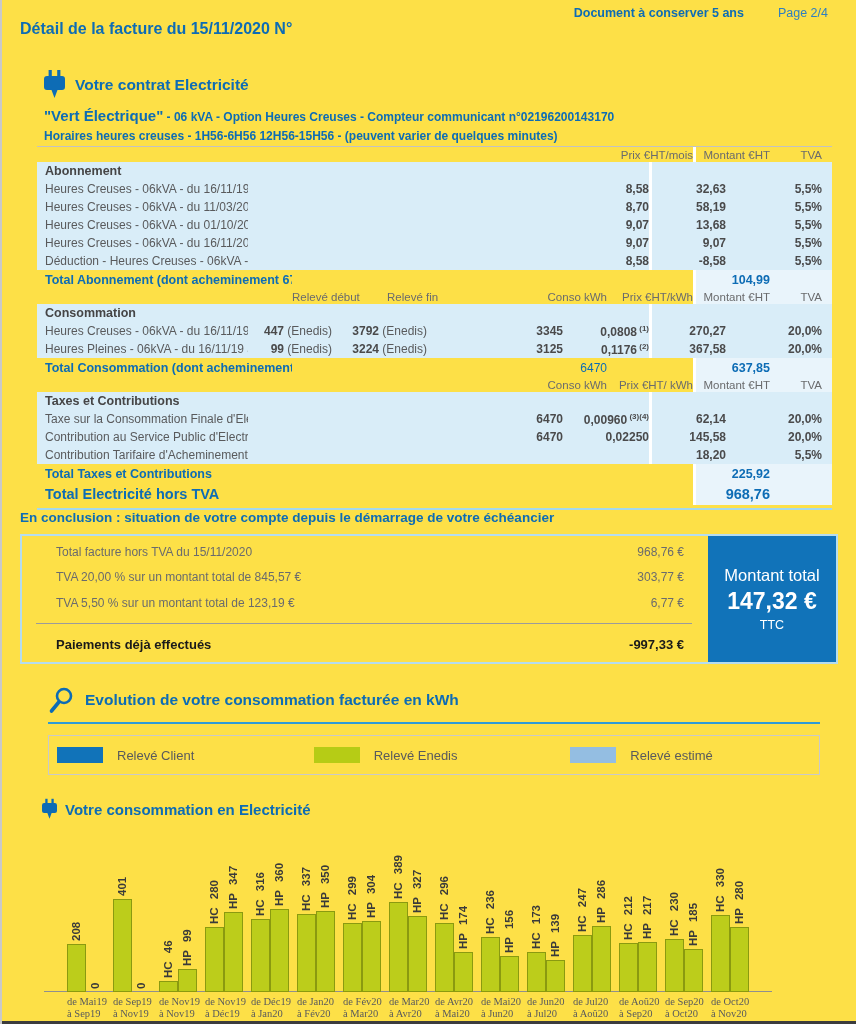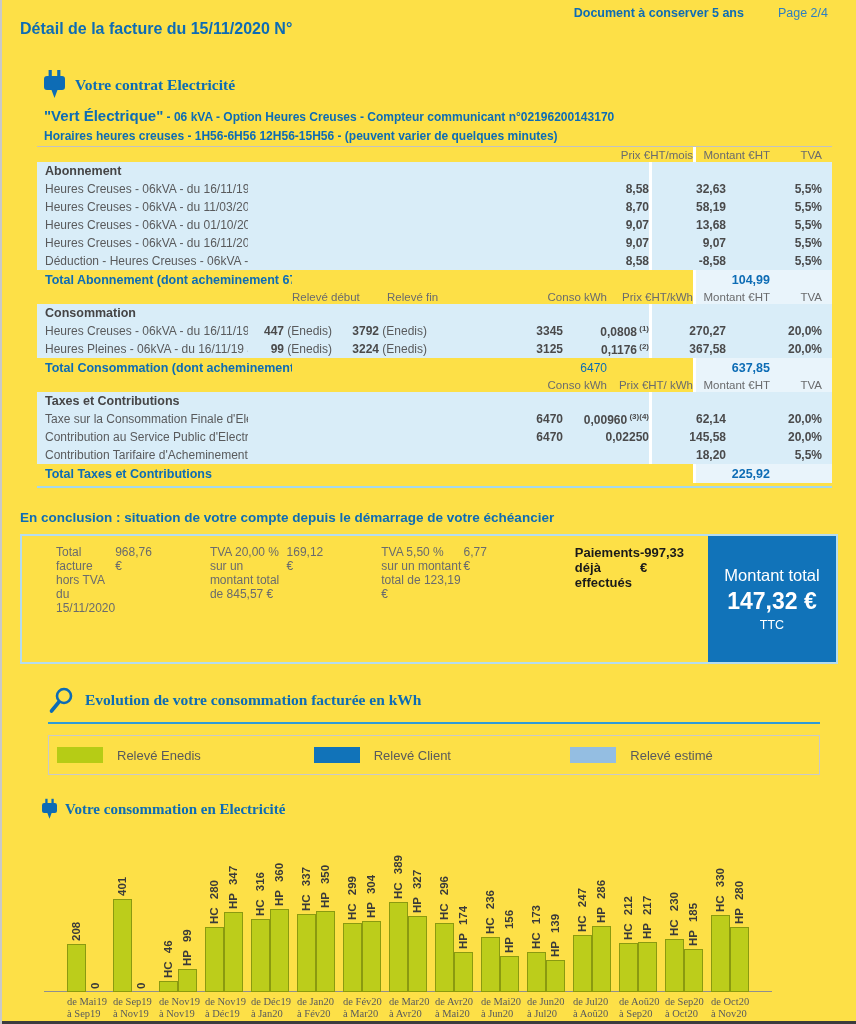--- a/index.html
+++ b/index.html
@@ -12,21 +12,21 @@
 
   
   .top-note{position:absolute;top:6px;right:28px;display:flex;gap:34px;align-items:baseline;}
   .doc-note{color:#0d6cb5;font-weight:bold;font-size:12.5px;}
   .page-num{color:#2f7fc0;font-size:12.5px;}
 
   .page-title{position:absolute;top:20px;left:18px;color:#0d6cb5;font-weight:bold;font-size:16px;}
 
   
   .contract{position:absolute;top:70px;left:42px;width:780px;}
-  .sec-head{display:flex;align-items:center;gap:10px;color:#0d6cb5;font-weight:bold;font-size:15.5px;font-family:Liberation Serif, serif;}
+  .sec-head{display:flex;align-items:center;gap:10px;color:#0d6cb5;font-weight:bold;font-size:15.5px;}
   .contract-line1{margin-top:7px;color:#0d6cb5;font-size:12px;font-weight:bold;}
   .contract-line1 .big{font-size:15px;}
   .contract-line2{margin-top:5px;color:#0d6cb5;font-size:12px;font-weight:bold;}
 
   
   .bill-table{position:absolute;top:146px;left:35px;width:795px;border-top:1px solid #c2c2c2;}
   .trow{display:flex;align-items:center;font-size:12px;color:#595a5c;}
   .row-colhead{height:15px;font-size:11.5px;color:#6a6b6d;}
   .row-section{height:18px;background:#d9edf8;}
   .row-data{height:18px;background:#d9edf8;}
@@ -51,21 +51,21 @@
   .num{display:inline-block;min-width:36px;text-align:right;font-weight:bold;color:#4a4a4b;}
   .note{color:#595a5c;}
   sup{font-size:8px;font-weight:bold;}
   .table-rule{height:2px;background:#a5d8ee;margin-top:3px;}
   .row-colhead .c-rdeb,.row-colhead .c-rfin{}
 
   
   .conclusion{position:absolute;top:510px;left:18px;width:818px;}
   .conc-heading{color:#0d6cb5;font-weight:bold;font-size:13.5px;}
   .conc-box{margin-top:9px;border:2px solid #b5ddef;display:flex;height:126px;box-sizing:content-box;}
-  .conc-left{flex:1;display:flex;justify-content:space-between;padding:9px 0 10px 0;}
+  .conc-left{flex:1;display:flex;flex-direction:column;justify-content:space-between;padding:9px 0 10px 0;}
   .conc-line{display:flex;justify-content:space-between;padding:0 24px 0 34px;font-size:12px;color:#6a6b6d;}
   .conc-line.bold{font-weight:bold;color:#1a1a1a;font-size:13px;}
   .conc-divider{height:1px;background:#9b9b9b;margin:2px 16px 2px 14px;}
   .total-box{width:128px;background:#1173b9;color:#ffffff;display:flex;flex-direction:column;align-items:center;justify-content:center;gap:3px;}
   .total-box .caption{font-size:16.5px;}
   .total-box .amount{font-size:23px;font-weight:bold;}
   .total-box .suffix{font-size:12.5px;}
 
   
   .evolution{position:absolute;top:686px;left:46px;width:772px;}
@@ -322,34 +322,45 @@
         <div class="c-label">Total Taxes et Contributions</div>
         <div class="c-rdeb"></div>
         <div class="c-rfin"></div>
         <div class="c-conso"></div>
         <div class="c-prix"></div>
         <div class="mgroup">
           <div class="c-mont">225,92</div>
           <div class="c-tva"></div>
         </div>
       </div>
+      <div class="trow row-total-big">
+        <div class="c-label">Total Electricité hors TVA</div>
+        <div class="c-rdeb"></div>
+        <div class="c-rfin"></div>
+        <div class="c-conso"></div>
+        <div class="c-prix"></div>
+        <div class="mgroup">
+          <div class="c-mont">968,76</div>
+          <div class="c-tva"></div>
+        </div>
+      </div>
       <div class="table-rule"></div>
     </div>
 
   <div class="conclusion">
     <div class="conc-heading">En conclusion : situation de votre compte depuis le démarrage de votre échéancier</div>
     <div class="conc-box">
       <div class="conc-left" id="conc-left">
           <div class="conc-line">
             <span>Total facture hors TVA du 15/11/2020</span>
             <span>968,76 €</span>
           </div>
           <div class="conc-line">
             <span>TVA 20,00 % sur un montant total de 845,57 €</span>
-            <span>169,12 €</span>
+            <span>303,77 €</span>
           </div>
           <div class="conc-line">
             <span>TVA 5,50 % sur un montant total de 123,19 €</span>
             <span>6,77 €</span>
           </div>
           <div class="conc-divider"></div>
           <div class="conc-line bold">
             <span>Paiements déjà effectués</span>
             <span>-997,33 €</span>
           </div>
@@ -366,26 +377,26 @@
     <div class="sec-head">
       <svg width="27" height="28" viewBox="0 0 27 28">
         <circle cx="16" cy="10" r="7" fill="none" stroke="#0d6cb5" stroke-width="2.6"></circle>
         <line x1="10.5" y1="16.5" x2="3.5" y2="25" stroke="#0d6cb5" stroke-width="3.6" stroke-linecap="round"></line>
       </svg>
       <span>Evolution de votre consommation facturée en kWh</span>
     </div>
     <div class="blue-rule"></div>
     <div class="legend" id="legend">
         <div class="leg-item">
+          <div class="swatch" style="background: rgb(17, 115, 185);"></div>
+          <div class="leg-label">Relevé Client</div>
+        </div>
+        <div class="leg-item">
           <div class="swatch" style="background: rgb(182, 204, 21);"></div>
           <div class="leg-label">Relevé Enedis</div>
-        </div>
-        <div class="leg-item">
-          <div class="swatch" style="background: rgb(17, 115, 185);"></div>
-          <div class="leg-label">Relevé Client</div>
         </div>
         <div class="leg-item">
           <div class="swatch" style="background: rgb(148, 190, 226);"></div>
           <div class="leg-label">Relevé estimé</div>
         </div>
       </div>
   </div>
 
   <div class="consumption-head">
     <div class="sec-head">

